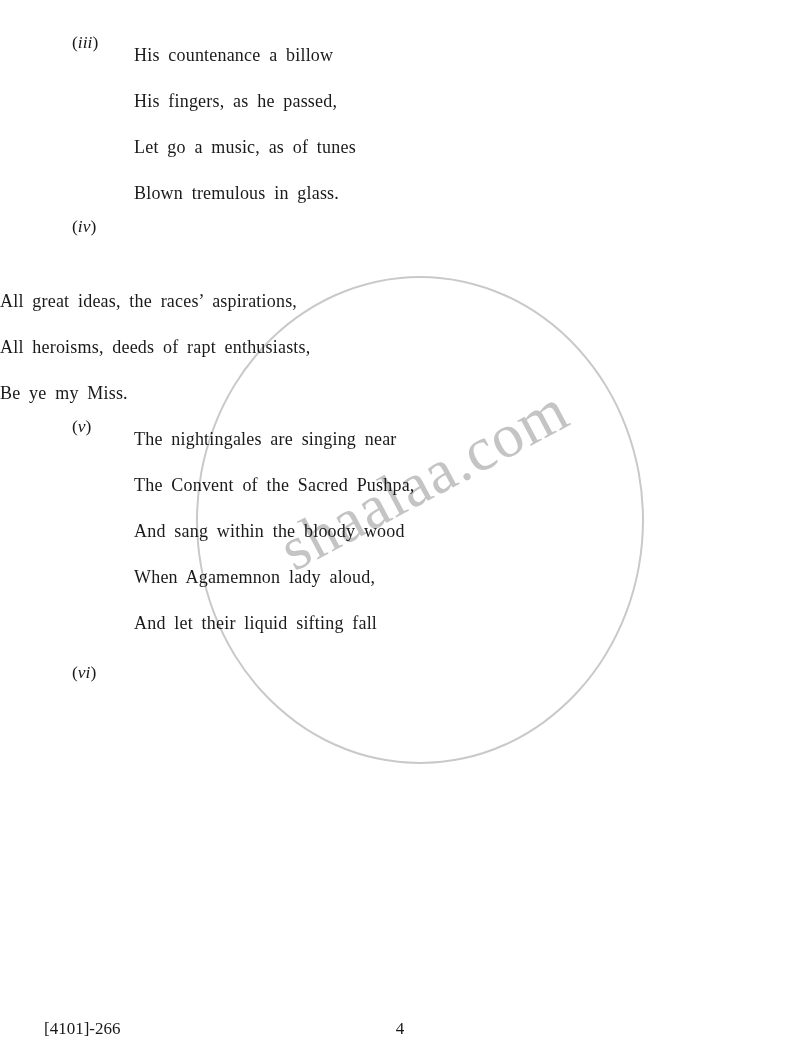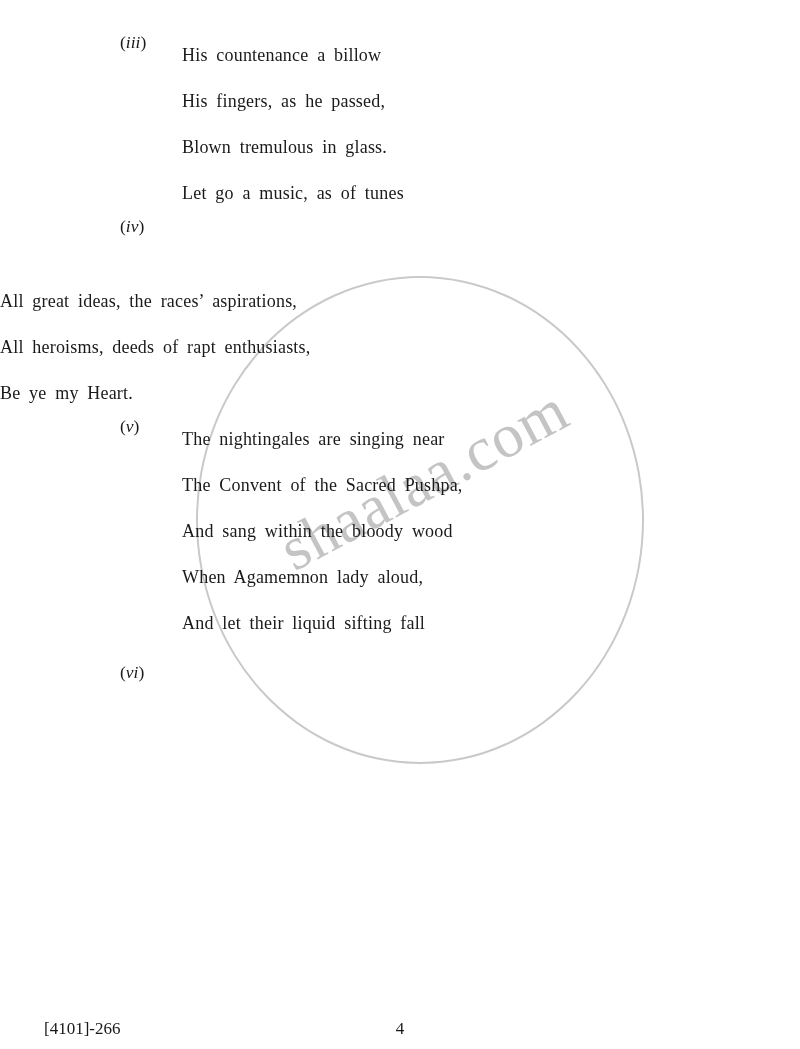--- a/index.html
+++ b/index.html
@@ -65,21 +65,21 @@
     z-index: 10;
   }
   .item {
     display: flex;
     align-items: flex-start;
   }
   .item-marker {
     width: 62px;
     flex: 0 0 62px;
     text-align: left;
-    padding-left: 120px;
+    padding-left: 72px;
     box-sizing: content-box;
     font-size: 17.5px;
     font-style: italic;
     white-space: nowrap;
   }
   .item-marker .paren {
     font-style: normal;
   }
   .item-lines {
     flex: 1 1 auto;
@@ -147,33 +147,33 @@
 
   <div class="content">
 
     <div class="item block b-iii">
       <div class="item-marker">
         <span class="paren">(</span><span>iii</span><span class="paren">)</span>
       </div>
       <div class="item-lines">
         <div class="line">His  countenance  a  billow</div>
         <div class="line">His  fingers,  as  he  passed,</div>
+        <div class="line">Let  go  a  music,  as  of  tunes</div>
         <div class="line">Blown  tremulous  in  glass.</div>
-        <div class="line">Let  go  a  music,  as  of  tunes</div>
       </div>
     </div>
 
     <div class="item block b-iv">
       <div class="item-marker">
         <span class="paren">(</span><span>iv</span><span class="paren">)</span>
       </div>
       <div class="item-lines">
         <div class="line">All  great  ideas,  the  races’  aspirations,</div>
         <div class="line">All  heroisms,  deeds  of  rapt  enthusiasts,</div>
-        <div class="line">Be  ye  my  Heart.</div>
+        <div class="line">Be  ye  my  Miss.</div>
       </div>
     </div>
 
     <div class="item block b-v">
       <div class="item-marker">
         <span class="paren">(</span><span>v</span><span class="paren">)</span>
       </div>
       <div class="item-lines">
         <div class="line">The  nightingales  are  singing  near</div>
         <div class="line">The  Convent  of  the  Sacred  Pushpa,</div>

